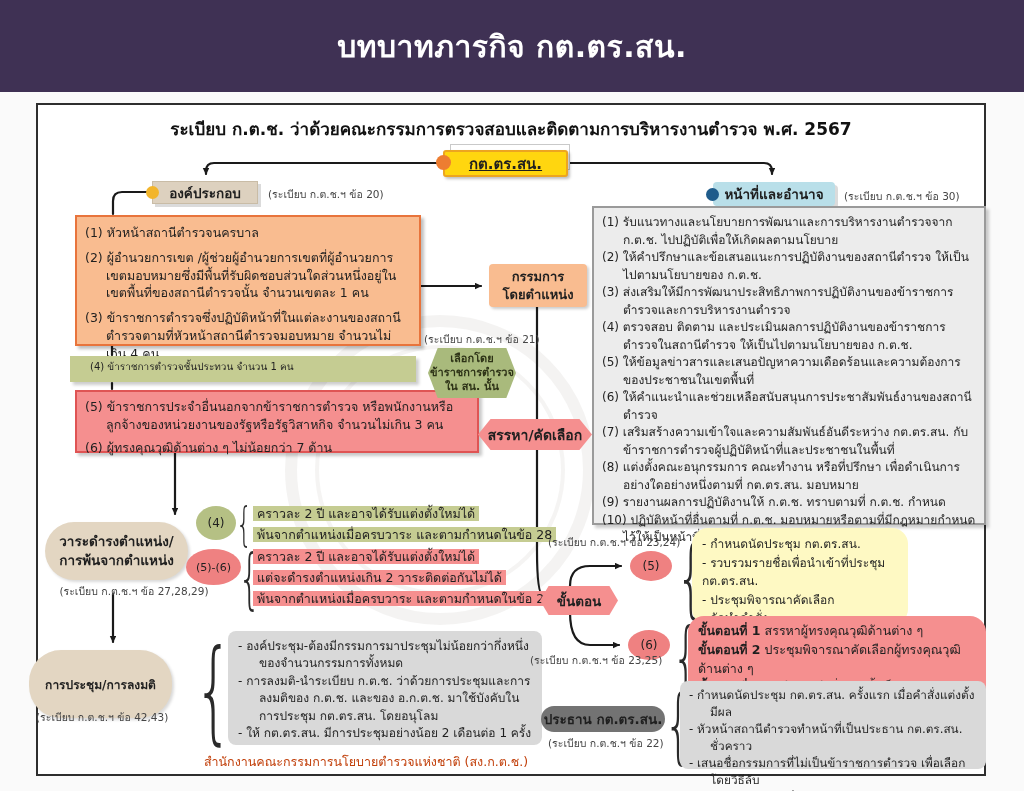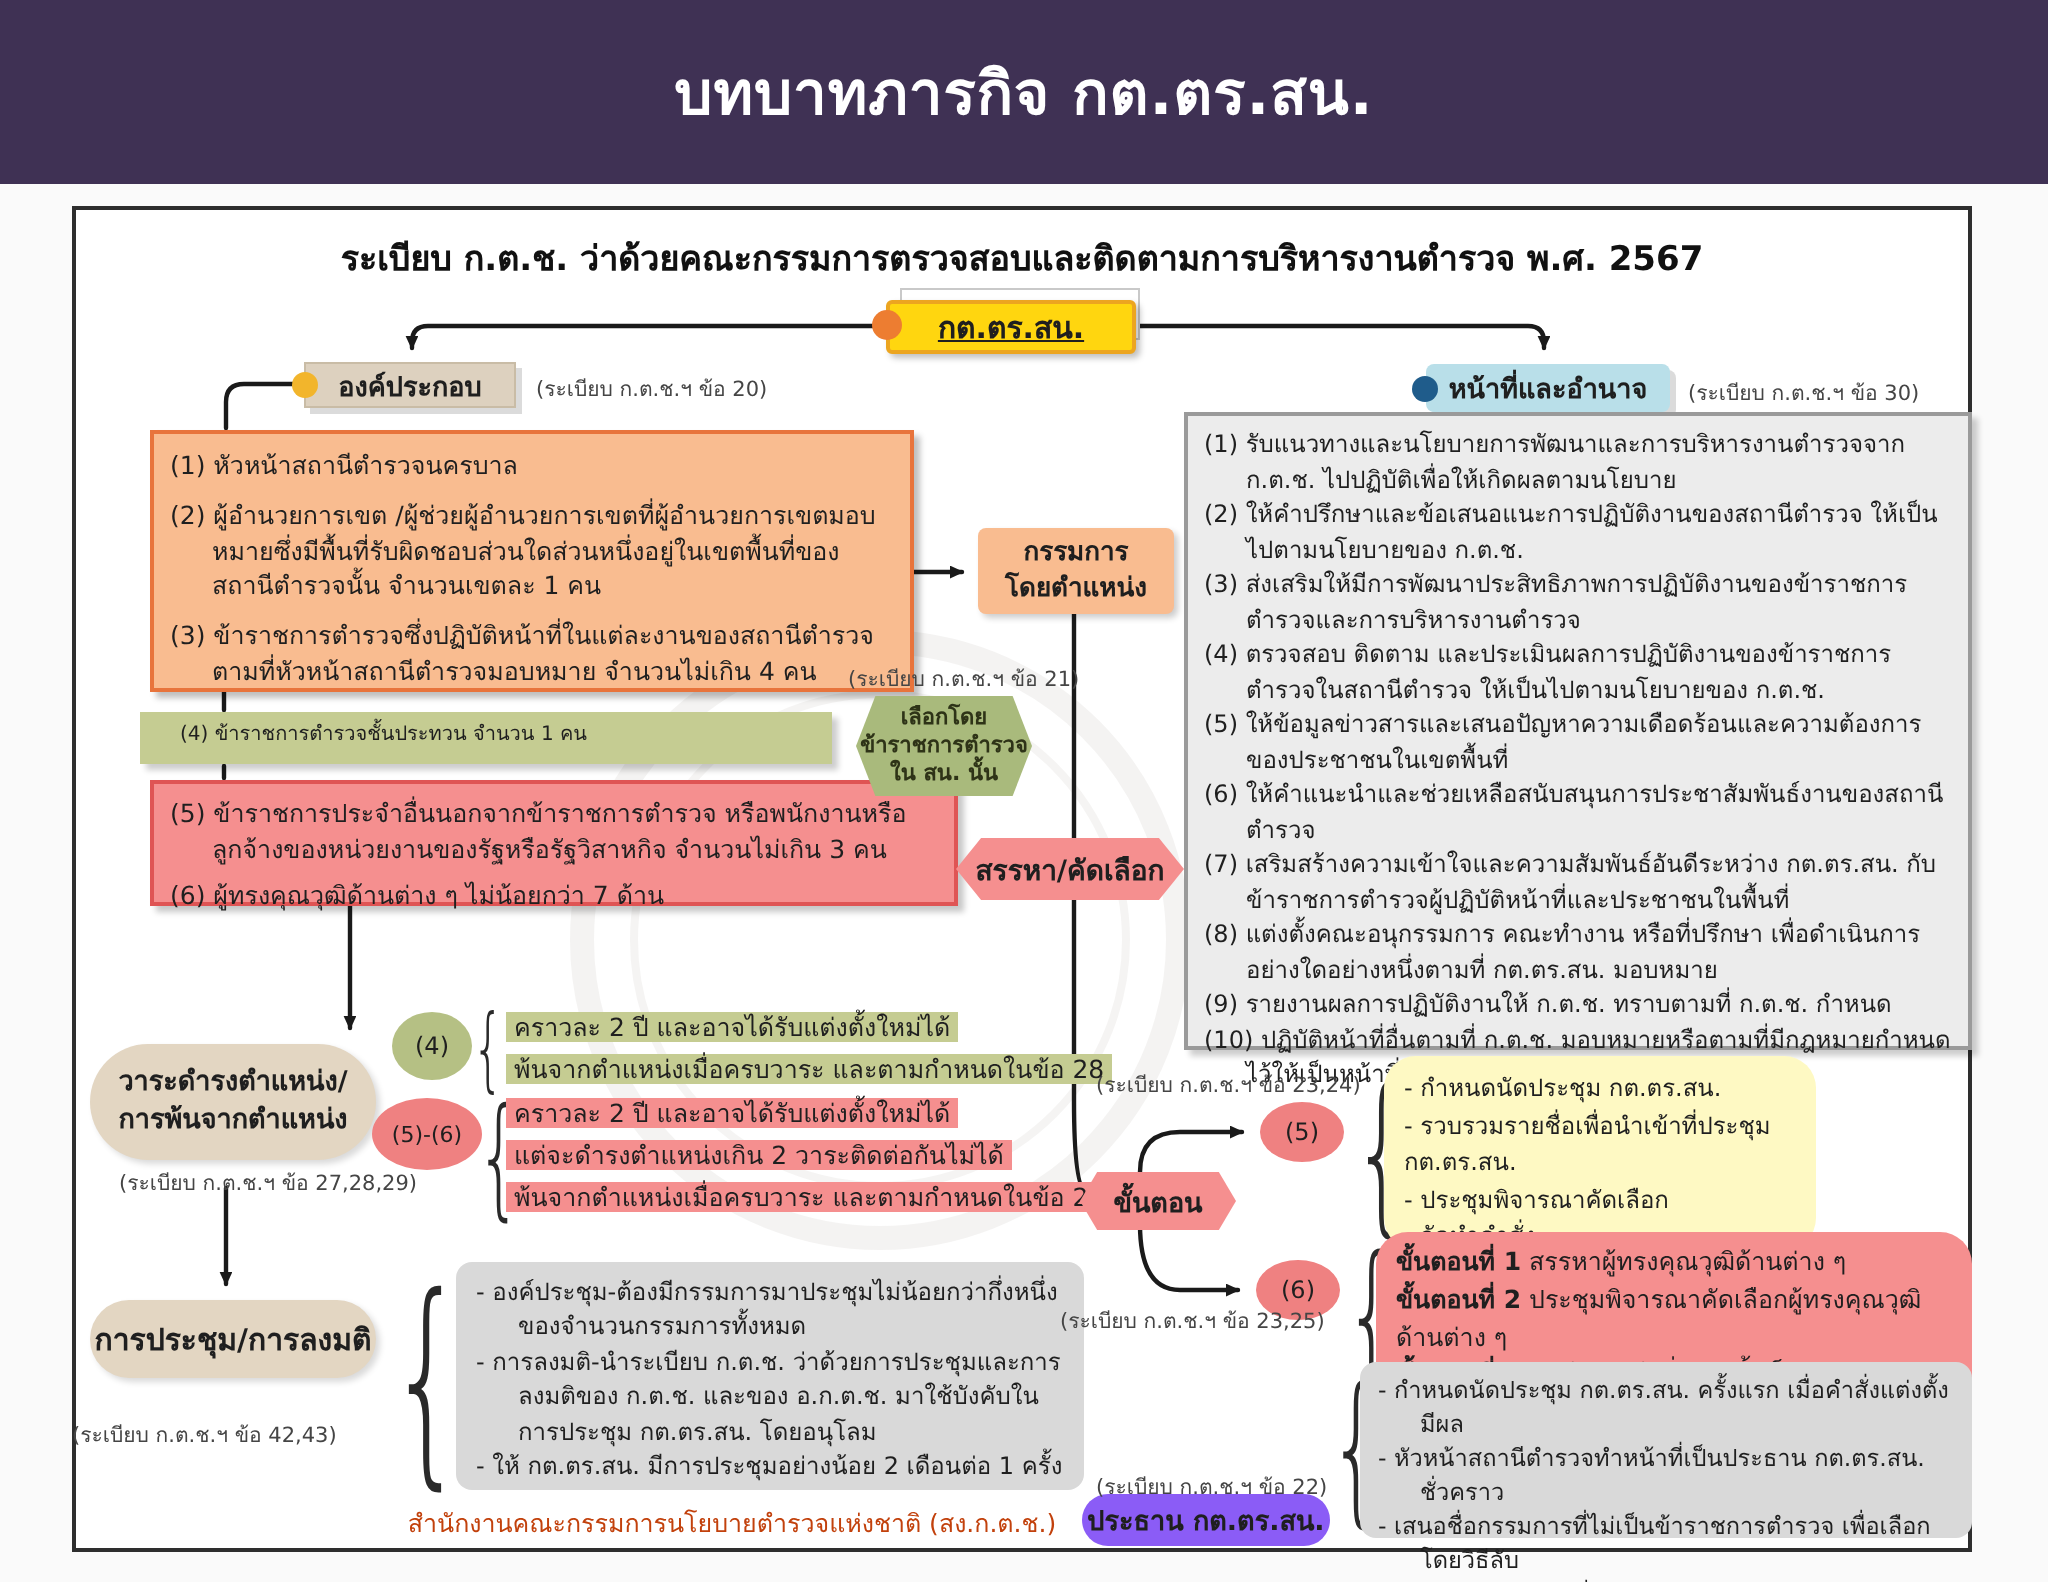--- a/index.html
+++ b/index.html
@@ -38,21 +38,21 @@
             border-radius:3px;font-size:15px;z-index:4;box-shadow:2px 2px 3px rgba(0,0,0,.25);text-decoration:underline;}
   .root-dot{left:436px;top:155px;width:15px;height:15px;background:#ed7d31;}
   
   .org-chip{left:152px;top:181px;width:106px;height:23px;background:#ddd1bf;border:1px solid #c9bca6;
             font-size:13.5px;box-shadow:3px 3px 0 rgba(0,0,0,.14);}
   .org-dot{left:146px;top:186px;width:13px;height:13px;background:#f2b52c;}
   .duty-chip{left:713px;top:182px;width:122px;height:24px;background:#b9dfe9;border-radius:4px;
              font-size:13.5px;box-shadow:3px 3px 0 rgba(0,0,0,.14);}
   .duty-dot{left:706px;top:188px;width:13px;height:13px;background:#1f5c8b;}
   
-  .box-orange{left:75px;top:215px;width:382px;height:131px;background:#f9bc90;border:2px solid #e8743c;
+  .box-orange{left:75px;top:215px;width:346px;height:131px;background:#f9bc90;border:2px solid #e8743c;
               box-shadow:3px 3px 3px rgba(0,0,0,.25);padding:7px 8px;font-size:12.5px;line-height:1.42;z-index:4;}
   .box-orange .hang{margin-bottom:7px;}
   .bar-green{left:70px;top:356px;width:346px;height:26px;background:#c5cc92;
              box-shadow:3px 3px 3px rgba(0,0,0,.2);padding:3px 20px;font-size:10px;z-index:4;}
   .box-pink{left:75px;top:390px;width:404px;height:63px;background:#f58f8f;border:2px solid #df5454;
             box-shadow:3px 3px 3px rgba(0,0,0,.22);padding:6px 8px;font-size:12.5px;line-height:1.42;z-index:4;}
   .box-pink .hang{margin-bottom:5px;}
   
   .by-pos{left:489px;top:264px;width:98px;height:43px;background:#f9bc90;border-radius:4px;
           font-size:13px;flex-direction:column;line-height:1.35;box-shadow:2px 2px 3px rgba(0,0,0,.2);}
@@ -74,41 +74,41 @@
   .circ56{left:186px;top:549px;width:55px;height:36px;background:#ef8181;font-size:11px;}
   .tnote{z-index:4;font-size:12.5px;line-height:21px;white-space:nowrap;}
   .tnote span{padding:0 4px;}
   .tnote-4{left:253px;top:503px;}
   .tnote-4 span{background:#c5cc92;}
   .tnote-56{left:253px;top:546px;}
   .tnote-56 span{background:#f58f8f;}
   .brace4{left:236px;top:501px;font-size:46px;}
   .brace56{left:238px;top:546px;font-size:66px;}
   
-  .oval-meeting{left:45px;top:650px;width:143px;height:39px;font-size:15px;}
+  .oval-meeting{left:29px;top:650px;width:143px;height:68px;font-size:12px;}
   .ref-meeting{left:36px;top:709px;width:130px;text-align:left;}
   .brace-meeting{left:194px;top:634px;font-size:112px;}
   .box-meeting{left:228px;top:631px;width:314px;height:114px;background:#d9d9d9;border-radius:8px;
                padding:7px 10px;font-size:12px;line-height:1.45;z-index:4;}
   
   .hex-steps{left:540px;top:586px;width:78px;height:29px;background:#f58f8f;font-size:13.5px;}
   .ref-s5{left:548px;top:534px;}
   .circ5{left:630px;top:551px;width:42px;height:30px;background:#ef8181;}
   .brace-s5{left:676px;top:534px;font-size:86px;}
   .box-s5{left:692px;top:528px;width:216px;height:97px;background:#fef9c3;border-radius:16px;
           padding:7px 10px;font-size:12px;line-height:1.55;z-index:4;}
   .circ6{left:628px;top:630px;width:42px;height:30px;background:#ef8181;}
   .ref-s6{left:530px;top:652px;}
   .brace-s6{left:672px;top:618px;font-size:80px;}
   .box-s6{left:688px;top:616px;width:298px;height:89px;background:#f58f8f;border-radius:16px;
           padding:6px 10px;font-size:12.5px;line-height:1.5;z-index:4;}
   .box-s6 b{font-weight:bold;}
   
-  .chair-chip{left:541px;top:706px;width:124px;height:26px;background:#8b5cf6;border-radius:13px;
-              font-size:13.5px;margin-top:41px;}
+  .chair-chip{left:541px;top:706px;width:124px;height:26px;background:#737373;border-radius:13px;
+              font-size:13.5px;}
   .ref-chair{left:548px;top:735px;width:112px;text-align:center;}
   .brace-chair{left:664px;top:684px;font-size:82px;}
   .box-chair{left:680px;top:681px;width:306px;height:88px;background:#d9d9d9;border-radius:8px;
              padding:6px 9px;font-size:11.8px;line-height:1.45;z-index:4;}
   
   .credit{left:36px;top:752px;width:660px;text-align:center;color:#c2410c;font-size:12.5px;z-index:4;}
 </style>
 </head>
 <body>
 

